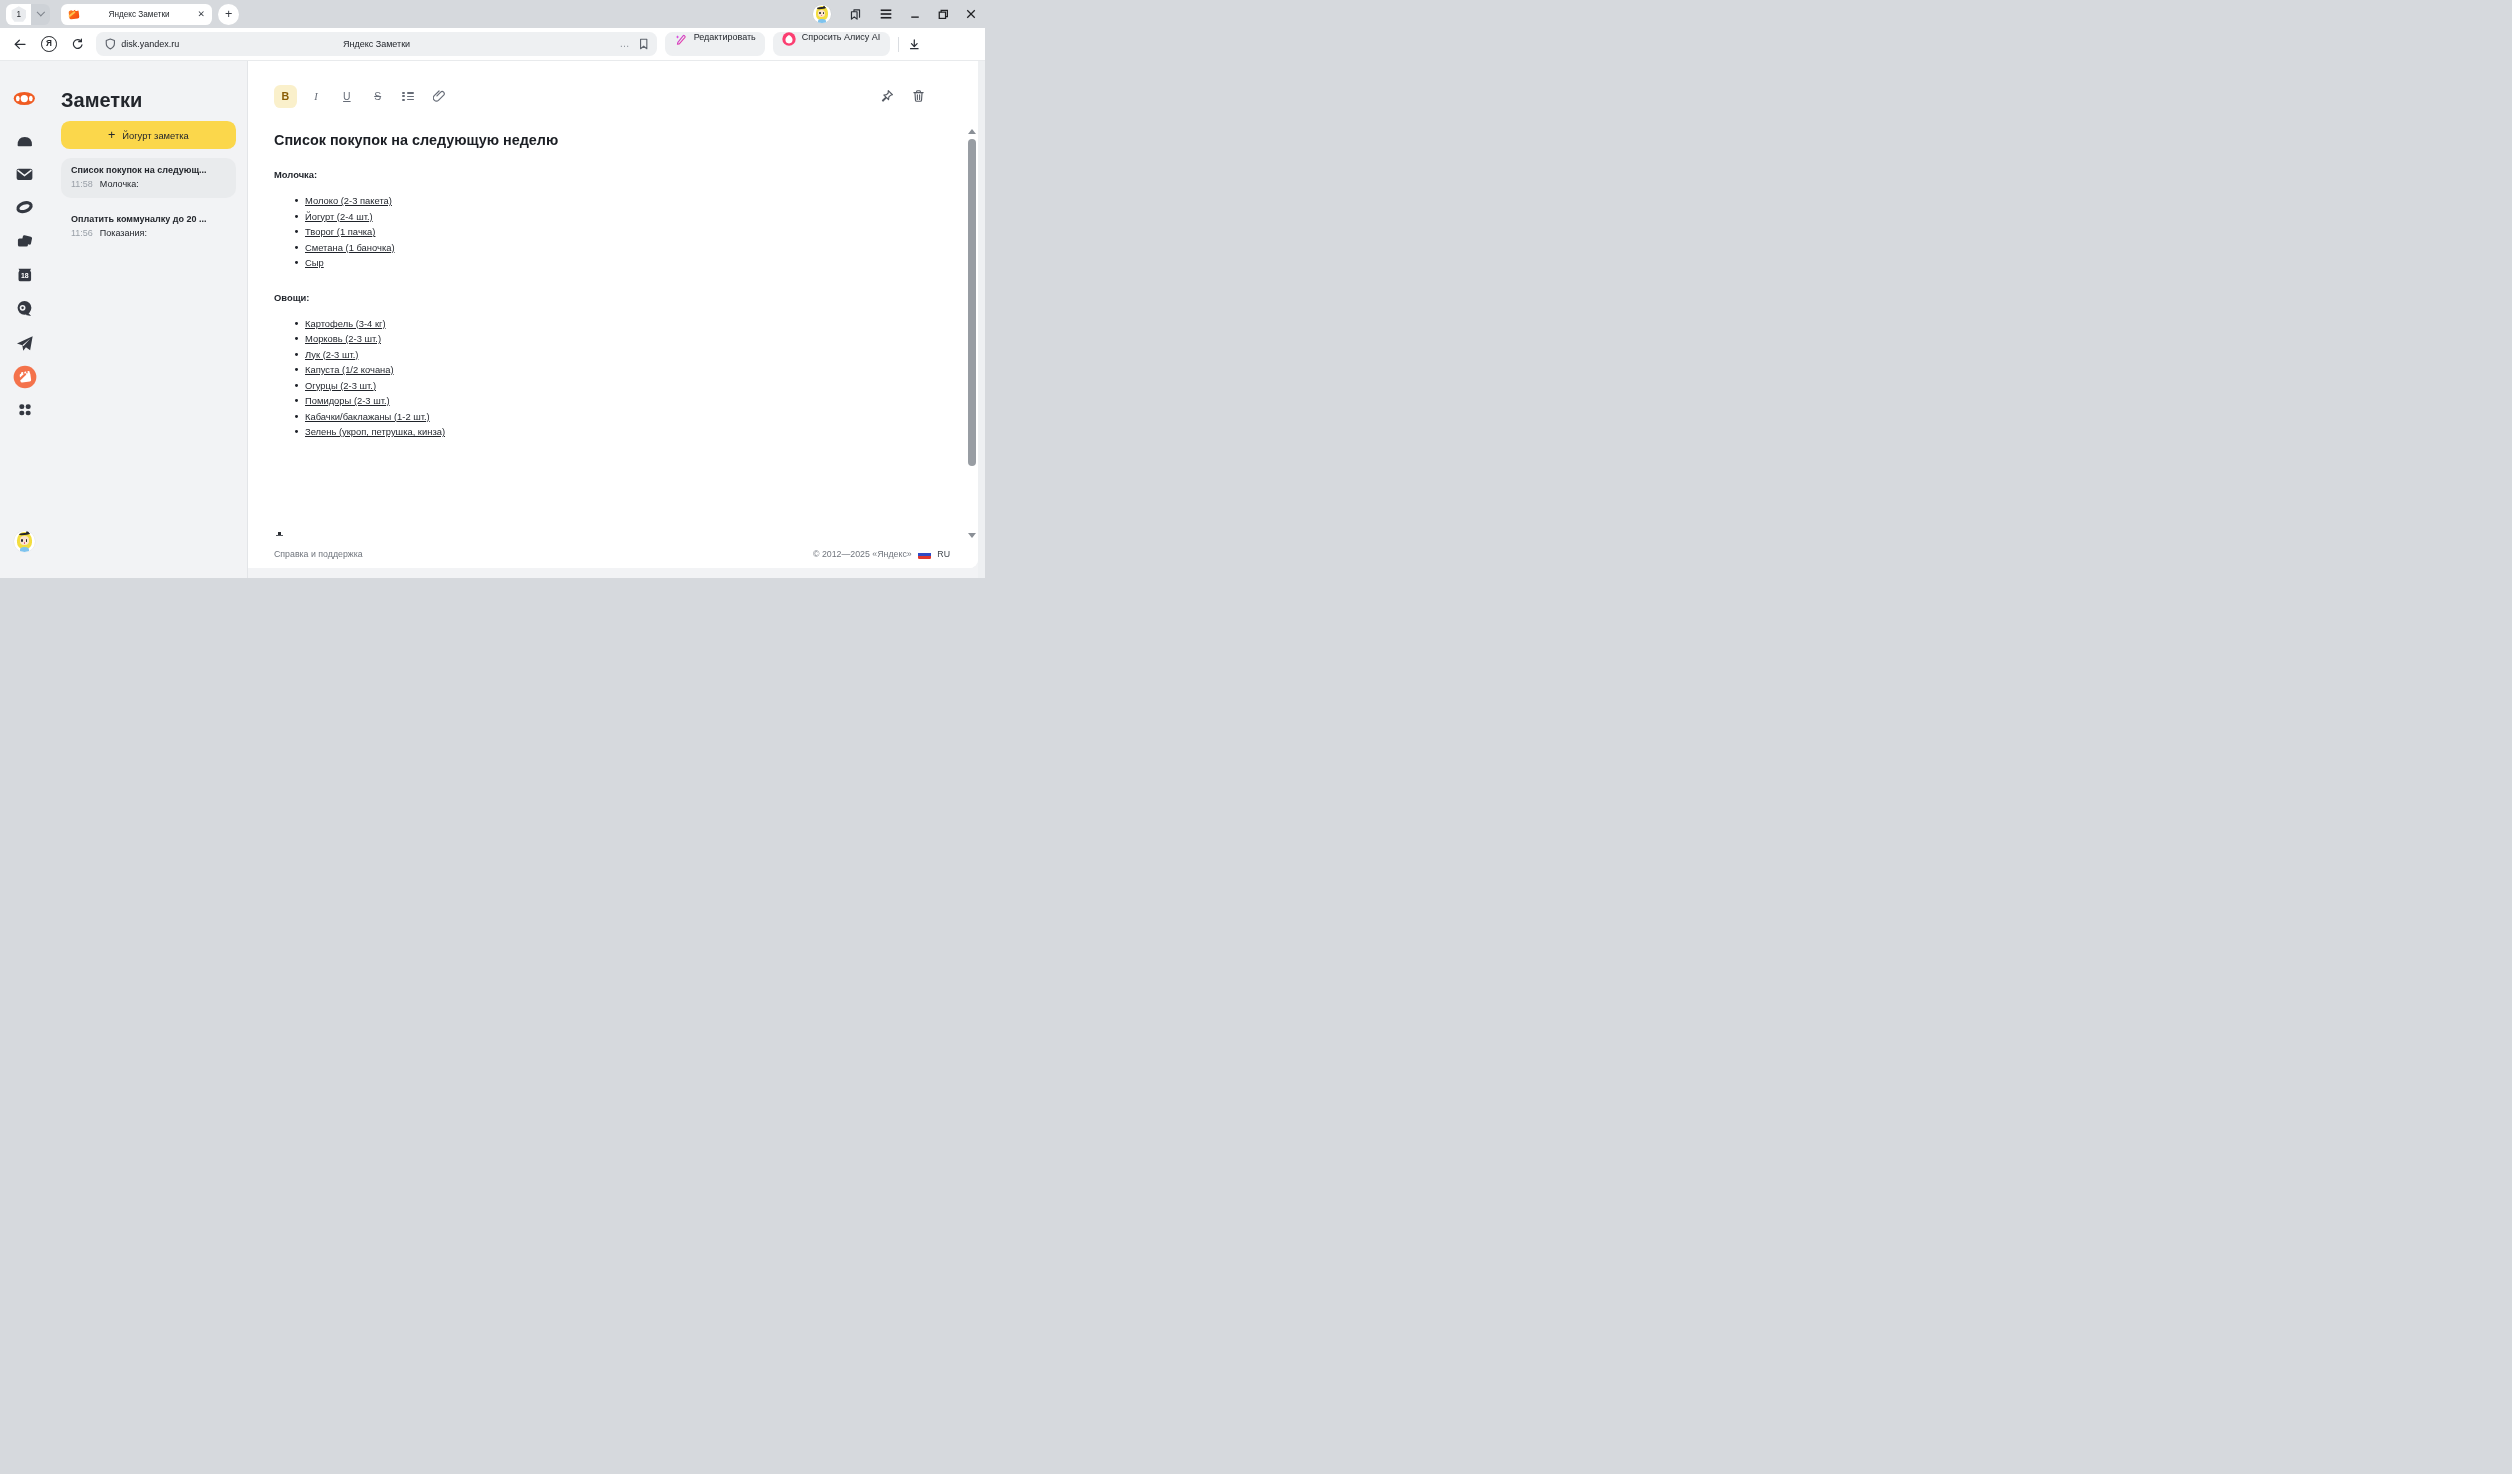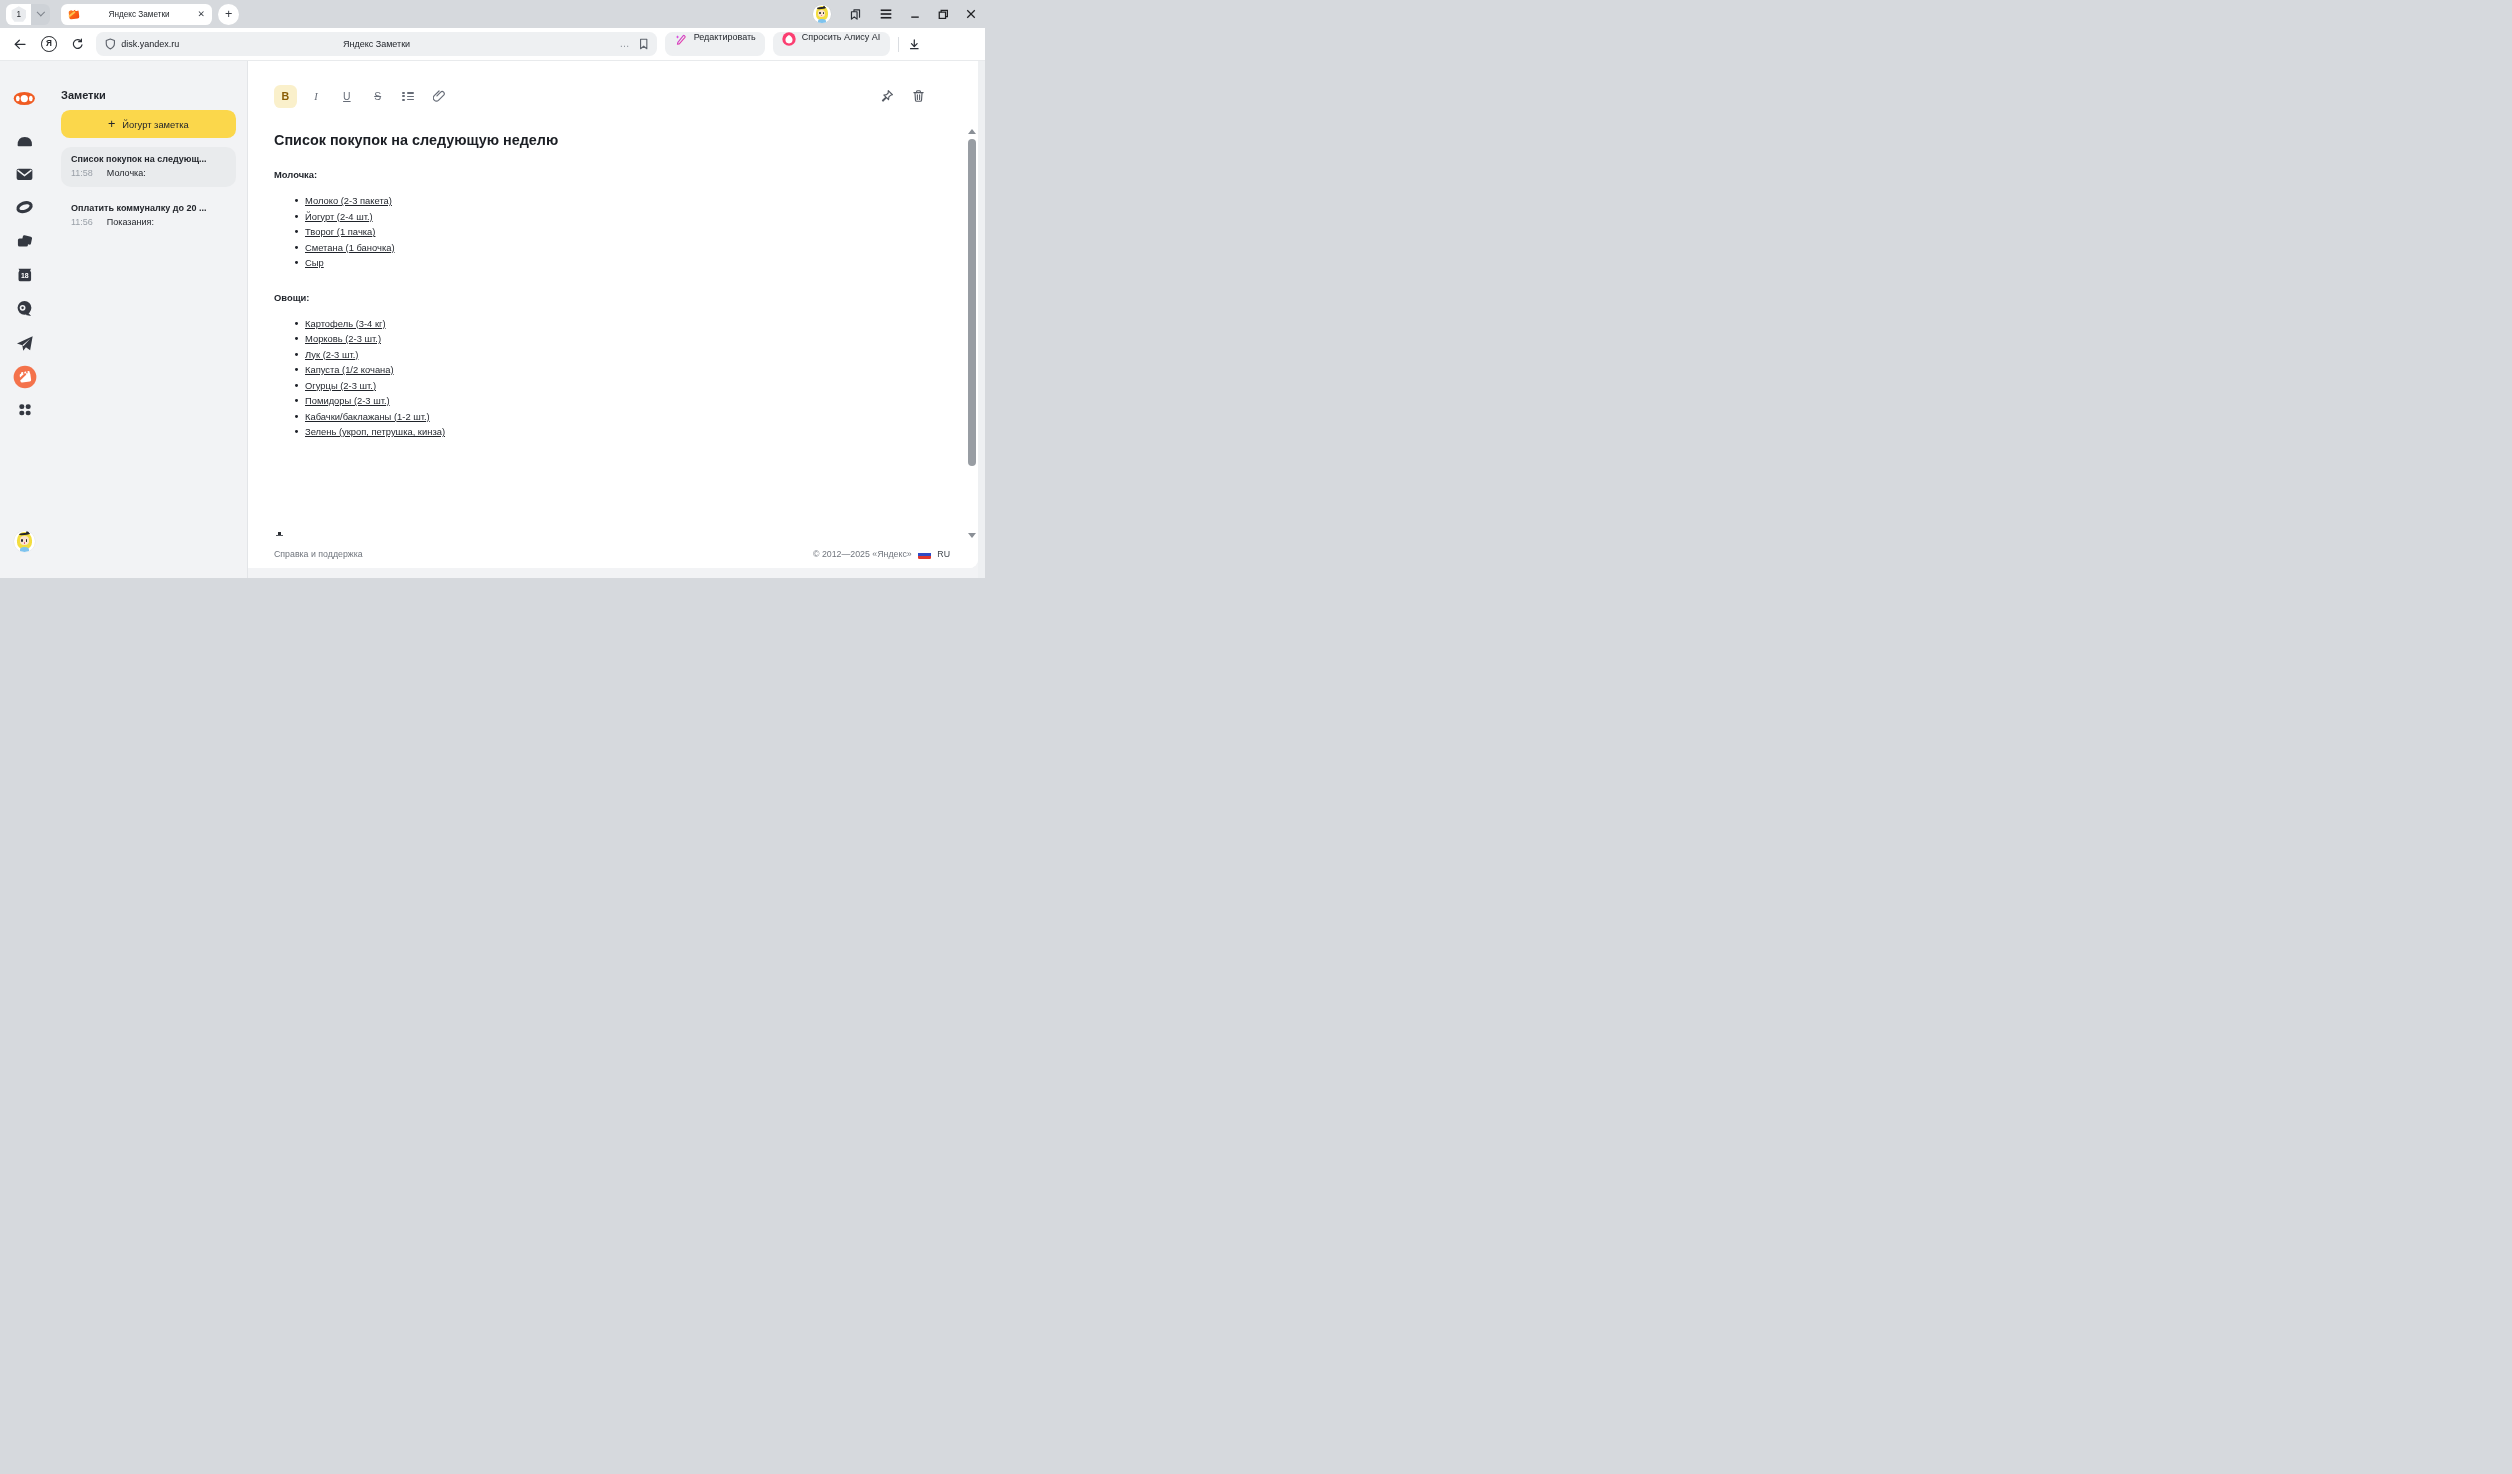--- a/index.html
+++ b/index.html
@@ -58,27 +58,27 @@
 
   
   .main { flex:1; display:flex; background:#f2f3f5; min-height:0; }
 
   .rail { width:49px; flex:0 0 49px; display:flex; flex-direction:column; align-items:center; position:relative; }
   .rail-icon { width:25px; height:25px; display:grid; place-items:center; cursor:pointer; margin-bottom:8.8px; }
   .rail-icon.first { margin-top:24.5px; margin-bottom:17px; }
   .rail-avatar { position:absolute; bottom:26px; width:21.4px; height:21.4px; cursor:pointer; }
 
   .notes-panel { width:199px; flex:0 0 199px; border-right:0.6px solid #e3e5e8; padding:0 11.3px 0 12px; position:relative; }
-  .panel-title { margin-top:28px; font-size:11px; font-weight:700; color:#23262c; }
+  .panel-title { margin-top:28px; font-size:20px; font-weight:700; color:#23262c; }
   .new-note-btn { margin-top:9.4px; width:100%; height:28px; border-radius:8.8px; background:#fbd74b; border:none; display:flex; align-items:center; justify-content:center; gap:7px; font-size:9.4px; font-weight:500; color:#23262c; cursor:pointer; font-family:inherit; }
   .new-note-btn .plus { font-size:12.6px; font-weight:400; margin-top:-1.3px; }
   .note-item { margin-top:8.2px; border-radius:10px; padding:7.5px 10px 8.8px; cursor:pointer; }
   .note-item.selected { background:#e9ebed; }
   .note-title { font-size:9px; font-weight:700; color:#23262c; white-space:nowrap; overflow:hidden; }
-  .note-sub { margin-top:4.4px; display:flex; gap:14px; font-size:9px; }
+  .note-sub { margin-top:4.4px; display:flex; gap:7px; font-size:9px; }
   .note-time { color:#9aa0a8; }
   .note-preview { color:#23262c; }
 
   .content-wrap { flex:1; background:#fff; position:relative; margin-bottom:10px; border-radius:0 0 8.8px 0; min-width:0; }
   .editor-toolbar { display:flex; align-items:center; gap:8.2px; margin:24px 0 0 26px; }
   .fmt-btn { width:22.6px; height:22.6px; border-radius:6.3px; display:grid; place-items:center; font-size:10.4px; color:#666c77; cursor:pointer; }
   .fmt-btn.active { background:#faf0cb; color:#8a5d04; font-weight:700; font-size:10.7px; }
   .fmt-i { font-style:italic; font-family:"Liberation Serif","DejaVu Serif",serif; }
   .fmt-u { text-decoration:underline; }
   .fmt-s { text-decoration:line-through; }

